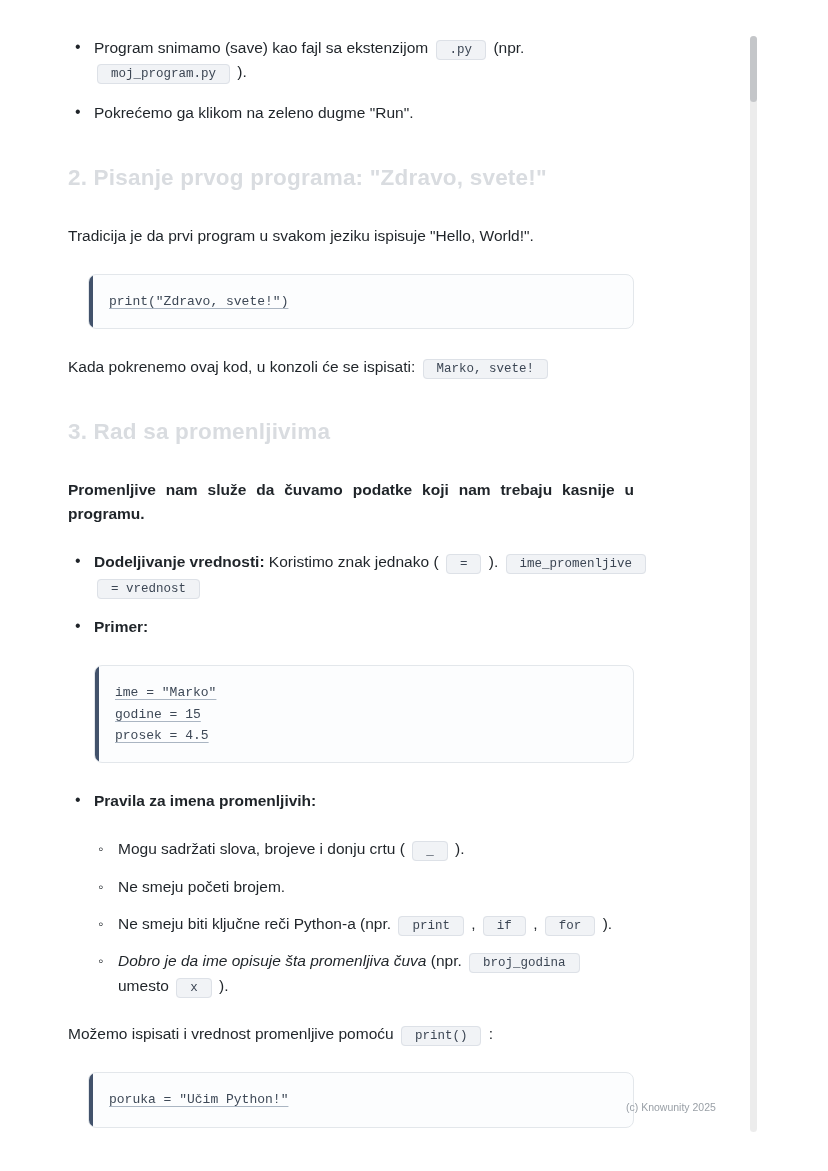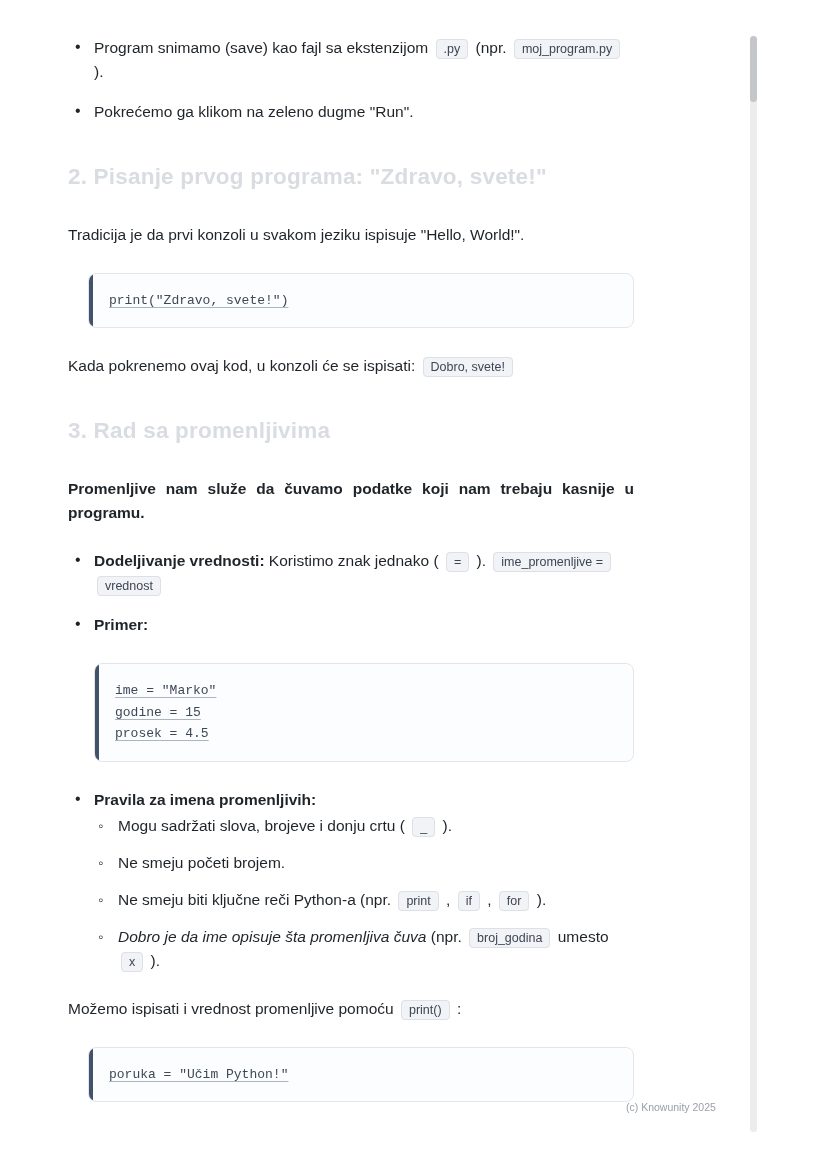--- a/index.html
+++ b/index.html
@@ -10,31 +10,31 @@
 
   p { margin:24px 0; }
   p.justify { text-align:justify;font-weight:bold; }
 
   h2.faint { font-size:22.5px; font-weight:700; color:#d9dce0; margin:36px 0 28px; letter-spacing:0.2px; }
 
   ul.main { list-style:none; margin:0; }
   ul.main > li { position:relative; padding-left:26px; margin-bottom:16px; }
   ul.main > li::before { content:"•"; position:absolute; left:7px; top:-1px; font-size:16px; color:#1f2429; }
 
-  ul.sub { list-style:none; margin-top:2px; }
+  ul.sub { list-style:none; margin-top:24px; }
   ul.sub > li { position:relative; padding-left:24px; margin-bottom:13px; }
   ul.sub > li::before { content:"◦"; position:absolute; left:4px; top:0; font-size:15px; color:#1f2429; }
 
   code.chip {
-    font-family:Liberation Sans, sans-serif;
+    font-family:Liberation Mono, monospace;
     font-size:12.5px;
     background:#f1f3f6;
     border:1px solid #dde1e7;
     border-radius:4px;
-    padding:2px 7px;
+    padding:2px 13px;
     color:#3c4654;
     margin:0 3px;
     white-space:nowrap;
   }
   code.chip.wrap {
     white-space:normal;
     -webkit-box-decoration-break:clone;
     box-decoration-break:clone;
   }
 
@@ -106,30 +106,30 @@
         <code class="chip">moj_program.py</code>
         <span>).</span>
       </li>
       <li>
         <span>Pokrećemo ga klikom na zeleno dugme "Run".</span>
       </li>
     </ul>
 
     <h2 class="faint">2. Pisanje prvog programa: "Zdravo, svete!"</h2>
 
-    <p>Tradicija je da prvi konzoli u svakom jeziku ispisuje "Hello, World!".</p>
+    <p>Tradicija je da prvi program u svakom jeziku ispisuje "Hello, World!".</p>
 
 
     <div class="codeblock">
       <code>print("Zdravo, svete!")</code>
     </div>
 
     <p>
       <span>Kada pokrenemo ovaj kod, u konzoli će se ispisati:</span>
-      <code class="chip">Dobro, svete!</code>
+      <code class="chip">Marko, svete!</code>
     </p>
 
     <h2 class="faint">3. Rad sa promenljivima</h2>
 
     <p class="justify">Promenljive nam služe da čuvamo podatke koji nam trebaju kasnije u programu.</p>
 
     <ul class="main">
       <li>
         <strong>Dodeljivanje vrednosti:</strong>
         <span>Koristimo znak jednako (</span>

